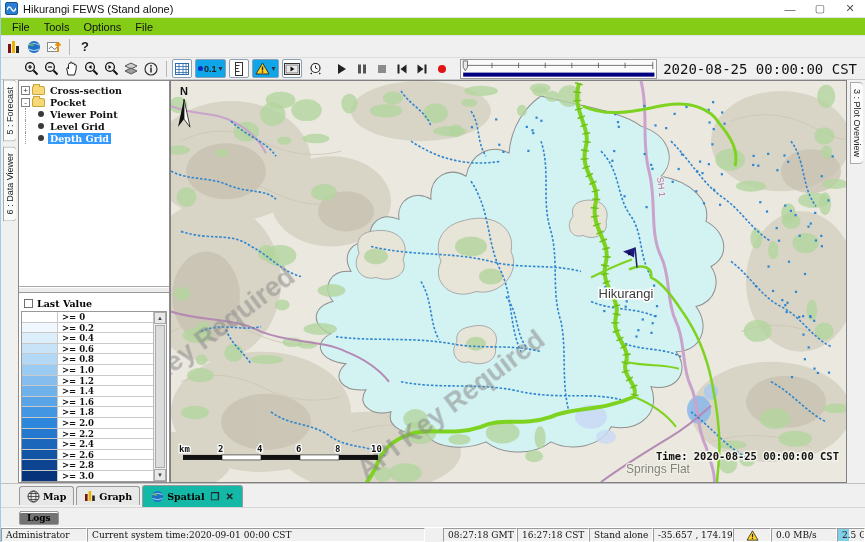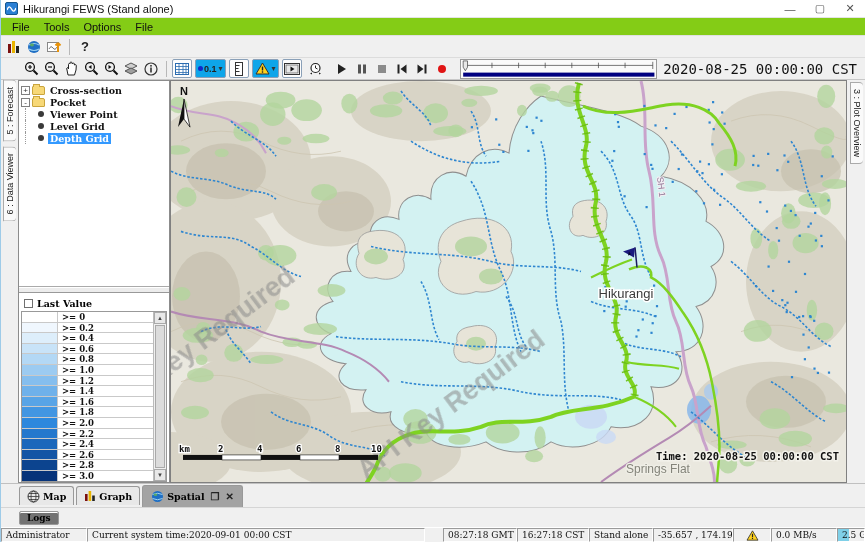--- a/index.html
+++ b/index.html
@@ -79,21 +79,21 @@
   .scroll-thumb { flex:1; margin:1px; background:#dcdcdc; border:1px solid #aaa; }
 
   
   .maparea { flex:1; position:relative; border:1px solid #808080; background:#eae8df; overflow:hidden; }
   .maparea svg.mapcanvas { display:block; width:100%; height:100%; }
 
   
   .bottombar { height:24px; display:flex; align-items:center; padding-left:18px; background:#f0f0f0; border-top:1px solid #c0c0c0; }
   .btab { display:flex; align-items:center; gap:3px; font-family:"DejaVu Serif", serif; font-weight:bold; font-size:9.5px;
           border:1px solid #999; border-bottom:none; border-radius:3px 3px 0 0; background:#e8e8e8; padding:3px 7px; margin-right:2px; height:19px; }
-  .btab.active { background:#a3a3a3; height:22px; padding:4px 8px; }
+  .btab.active { background:#14b8a6; height:22px; padding:4px 8px; }
   .btab .tab-ctrl { font-size:10px; font-weight:bold; color:#222; margin-left:3px; }
   .logsrow { height:20px; background:#f0f0f0; display:flex; align-items:center; padding-left:18px; border-top:1px solid #d5d5d5; }
   .logs-btn { font-family:"DejaVu Serif", serif; font-weight:bold; font-size:9px; background:#737373; border:1px solid #999; border-radius:2px; padding:1px 7px; box-shadow:0 1px 0 #fff inset; }
 
   
   .statusbar { height:15px; display:flex; background:#f0f0f0; border-top:1px solid #fff; font-family:"DejaVu Serif", serif; font-size:9px; }
   .scell { border:1px solid; border-color:#9a9a9a #fff #fff #9a9a9a; display:flex; align-items:center; padding:0 4px; white-space:nowrap; overflow:hidden; color:#111; }
   .scell.mem { position:relative; }
   .scell.mem .memfill { position:absolute; left:0; top:0; bottom:0; width:42%; background:#7fd0e8; }
   .scell.mem span { position:relative; }

